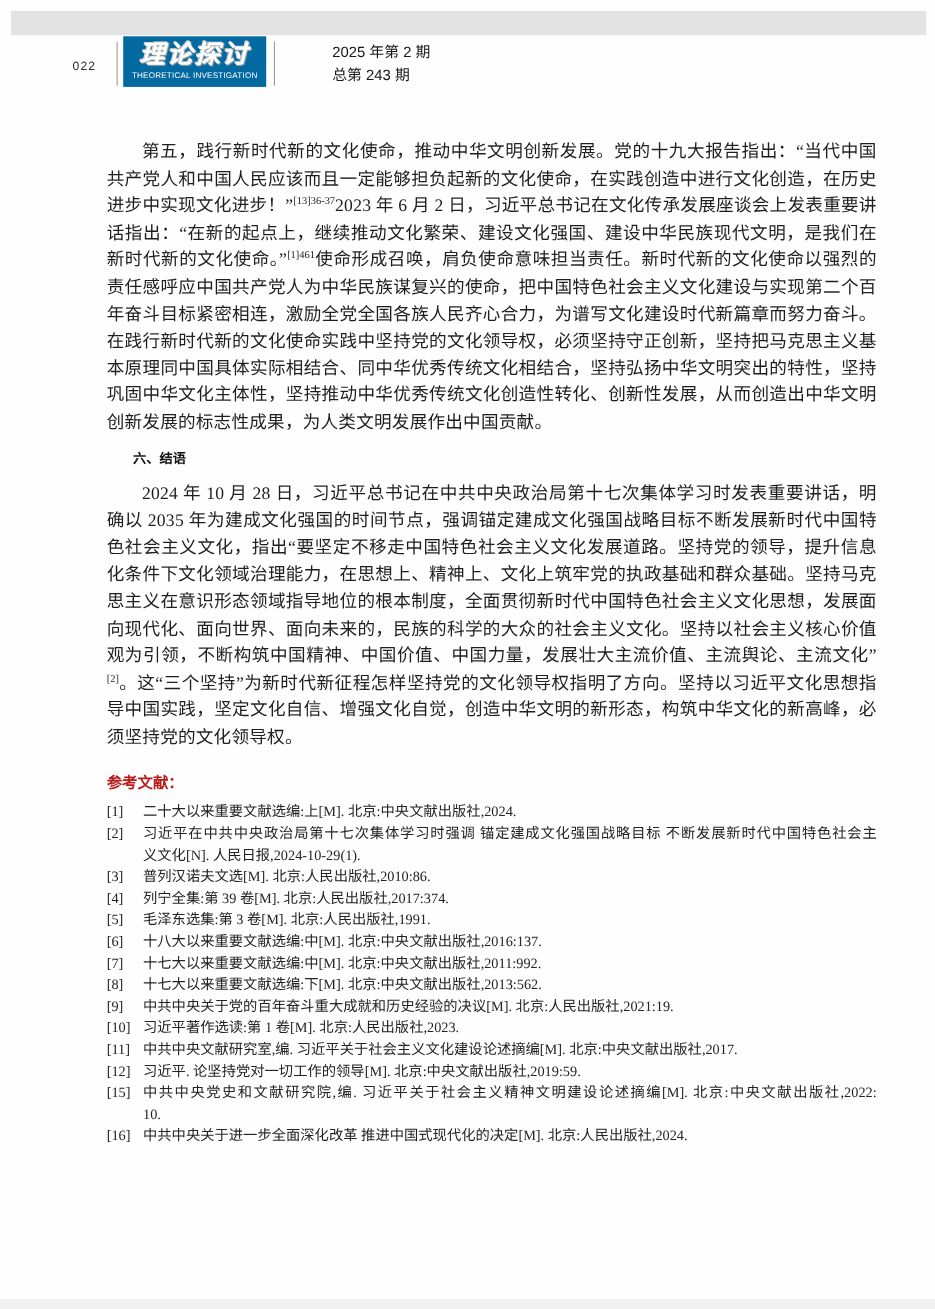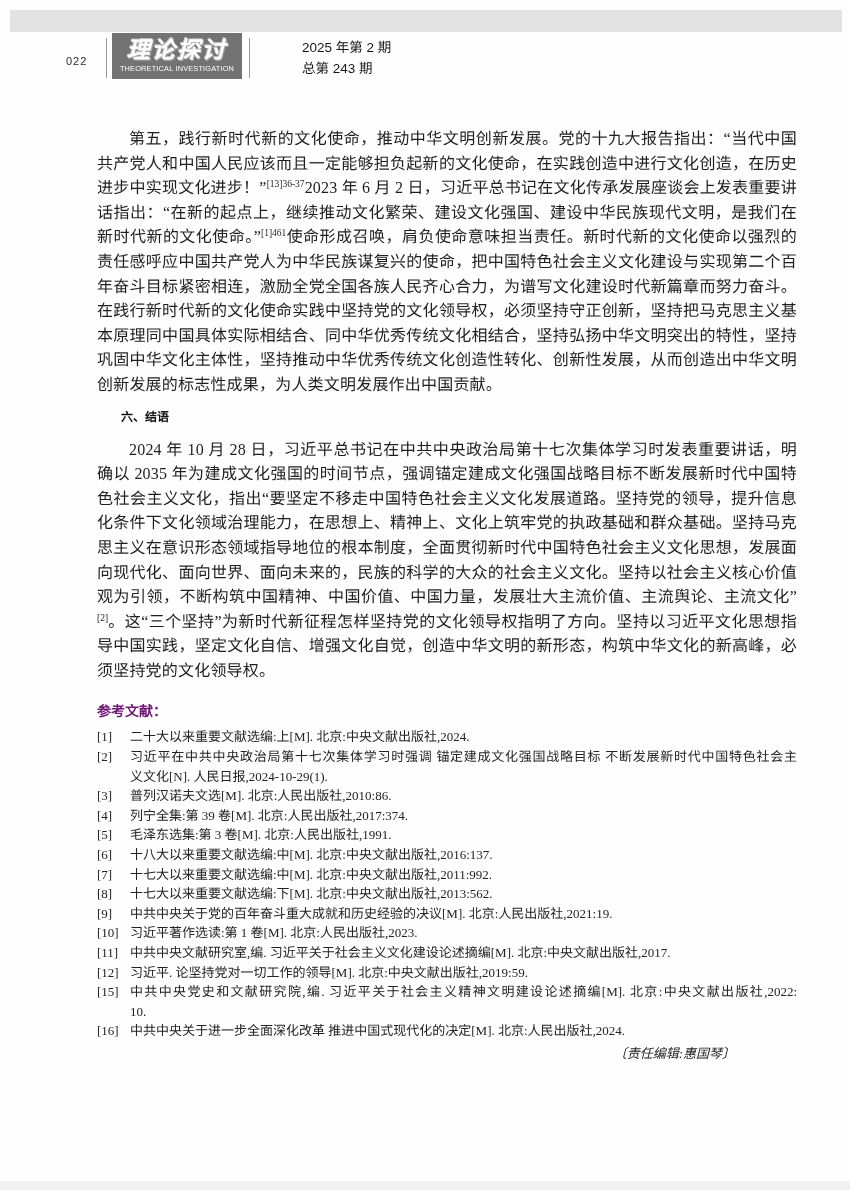--- a/index.html
+++ b/index.html
@@ -14,21 +14,21 @@
   .bottom-bar { position:absolute; left:0; bottom:0; width:850px; height:9px; background:#f1f1f1; }
   .page-num {
     position:absolute; left:66px; top:55px; font-size:11px; letter-spacing:1px;
     font-family:"Liberation Sans",sans-serif; color:#2b2b2b;
   }
   .vline { position:absolute; width:1px; background:#9a9a9a; top:38px; height:40px; }
   .vline-1 { left:106px; }
   .vline-2 { left:249px; }
   .logo-box {
     position:absolute; left:112px; top:33px; width:130px; height:46px;
-    background:#737373; text-align:center; overflow:hidden;
+    background:#0369a1; text-align:center; overflow:hidden;
   }
   .logo-cn {
     font-family:"DejaVu Serif",serif; font-style:italic; font-weight:bold;
     font-size:23px; line-height:29px; margin-top:2px; letter-spacing:2px;
     color:#ffffff; text-shadow:1px 1px 1px #ababab, -1px -1px 0 #d6d6d6;
     white-space:nowrap;
   }
   .logo-en {
     font-family:"Liberation Sans",sans-serif; font-size:8px; line-height:10px;
     color:#ffffff; letter-spacing:0.2px; white-space:nowrap; transform:scale(0.92);
@@ -41,21 +41,21 @@
   .main { position:absolute; left:97px; top:127px; width:700px; }
   .para {
     font-size:16px; line-height:24.6px; text-align:justify; text-indent:2em;
     letter-spacing:0.2px; color:#1e1e1e;
   }
   sup.cite { font-size:9.5px; line-height:0; vertical-align:super; letter-spacing:0; }
   .section-heading {
     font-family:"Liberation Sans",sans-serif; font-weight:bold; font-size:12px;
     margin:9px 0 14px 0; text-indent:2em; color:#111;
   }
-  .refs-heading { font-weight:bold; font-size:14px; margin-top:17px; color:#701a75; }
+  .refs-heading { font-weight:bold; font-size:14px; margin-top:17px; color:#b91c1c; }
   .ref-list { margin-top:7px; }
   .ref-item { display:flex; font-size:13px; line-height:19.6px; color:#232323; }
   .ref-num { flex:0 0 33px; }
   .ref-text { flex:1 1 auto; }
   .ref-line { text-align:left; }
   .ref-line.fill { text-align:justify; text-align-last:justify; }
   .editor-note {
     margin-top:2px; margin-right:62px; text-align:right;
     font-size:13px; font-style:italic; color:#222;
   }
@@ -189,19 +189,18 @@
   </div>
 
   <div class="ref-item">
     <span class="ref-num">[16]</span>
     <span class="ref-text">
             <div class="ref-line">中共中央关于进一步全面深化改革 推进中国式现代化的决定[M]. 北京:人民出版社,2024.</div>
           </span>
   </div>
 </div>
 
-    <div class="editor-note">〔责任编辑:惠国琴〕</div>
 
   </div>
 
   <div class="bottom-bar"></div>
 
 </div>
 
 </body></html>

